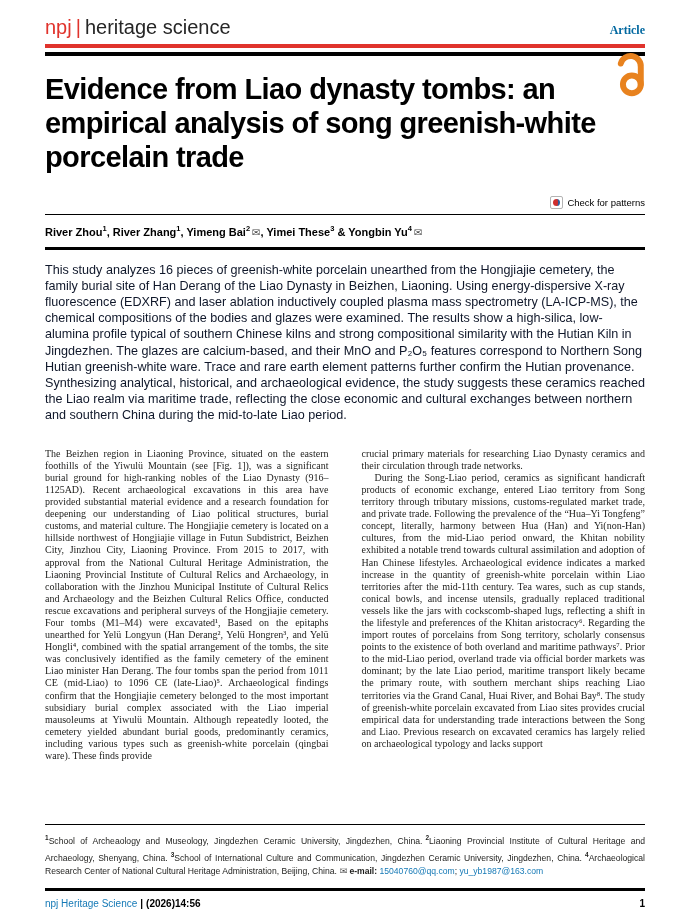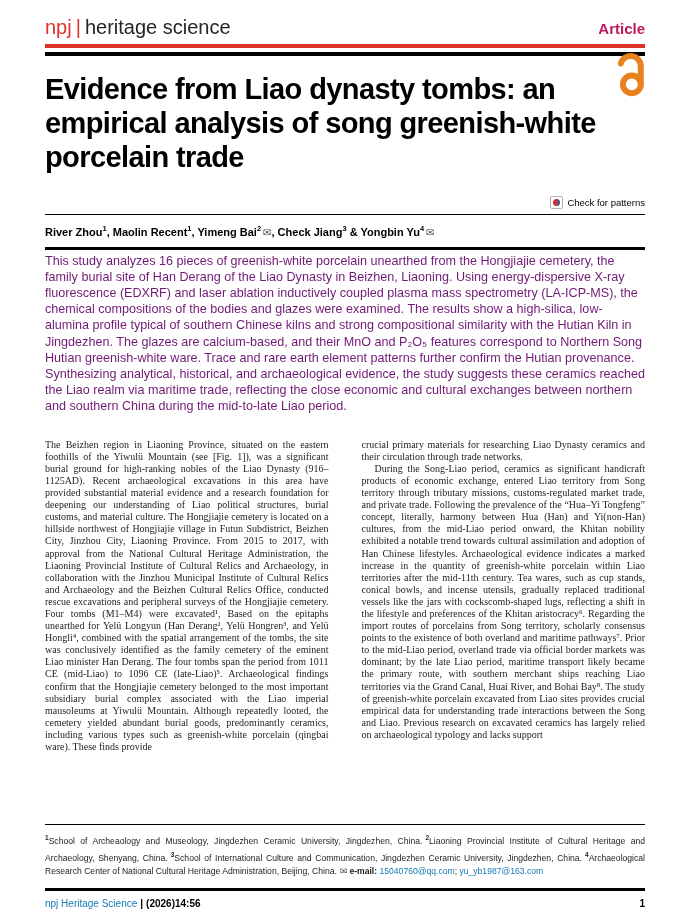--- a/index.html
+++ b/index.html
@@ -13,42 +13,42 @@
     overflow:hidden;
     box-sizing:border-box;
     padding:16px 43px 0 45px;
   }
   
   .jheader{display:flex;justify-content:space-between;align-items:baseline;}
   .jlogo{font-size:20px;letter-spacing:0;}
   .jlogo .npj{color:#e0332c;}
   .jlogo .pipe{color:#e0332c;font-weight:300;padding:0 4px;}
   .jlogo .jname{color:#262626;}
-  .atype{font-size:15px;font-weight:700;color:#be185d;}
+  .atype{font-size:12px;font-weight:700;color:#0369a1;font-family:Liberation Serif, serif;}
   .brand-rule{height:4px;background:#e0332c;margin-top:5px;border:none;}
   
   .oa-icon{position:absolute;right:40px;top:52px;width:34px;height:46px;}
   
   .doi-row{margin-top:56px;text-align:right;font-size:9.5px;}
   .doi-row a{color:#1579b6;text-decoration:none;}
   .title-rule{height:3.5px;background:#000;margin-top:4px;border:none;}
   
   .title{font-size:29px;line-height:34px;font-weight:700;letter-spacing:-0.6px;color:#000;margin-top:16px;max-width:620px;}
   
   .cfu-row{display:flex;justify-content:flex-end;align-items:center;margin-top:22px;font-size:9.5px;color:#000;}
   .cfu-icon{display:inline-block;width:11px;height:11px;border:1px solid #b3b3b3;border-radius:2px;margin-right:4px;position:relative;background:#fff;}
   .cfu-icon::after{content:"";position:absolute;left:2px;top:2px;width:7px;height:7px;border-radius:50%;background:#cf2e2e;border-right:2px solid #2c5f9e;box-sizing:border-box;}
   .thin-rule{height:1.5px;background:#000;margin-top:5px;border:none;}
   
   .authors{font-size:11px;font-weight:700;margin:9px 0 9px 0;color:#000;}
   .authors sup{font-size:7.5px;}
   .authors .env{font-size:10px;color:#444;margin-left:2px;font-weight:400;}
   .thick-rule{height:3px;background:#000;border:none;}
   
-  .abstract{font-size:12.6px;line-height:16.2px;margin-top:3px;color:#701a75;text-align:left;}
+  .abstract{font-size:12.6px;line-height:16.2px;margin-top:12px;color:#0f172a;text-align:left;}
   
   .columns{display:flex;gap:33px;margin-top:24px;
     font-family:"Liberation Serif","DejaVu Serif",serif;
     font-size:10px;line-height:12.1px;color:#1d1d1b;}
   .col{width:292px;text-align:justify;}
   .col p{margin:0;}
   .col p.indent{text-indent:13px;}
   
   .footnote-block{position:absolute;left:45px;right:43px;top:824px;}
   .fn-rule{height:1px;background:#000;border:none;}
@@ -88,21 +88,21 @@
   <div class="title-rule"></div>
 
   <h1 class="title">Evidence from Liao dynasty tombs: an empirical analysis of song greenish-white porcelain trade</h1>
 
   <div class="cfu-row">
     <span class="cfu-icon"></span>
     <span>Check for patterns</span>
   </div>
   <div class="thin-rule"></div>
 
-  <div class="authors"><span><span>River Zhou</span><sup>1</sup></span><span>, </span><span><span>Maolin Recent</span><sup>1</sup></span><span>, </span><span><span>Yimeng Bai</span><sup>2</sup><span class="env">✉</span></span><span>, </span><span><span>Check Jiang</span><sup>3</sup></span><span> &amp; </span><span><span>Yongbin Yu</span><sup>4</sup><span class="env">✉</span></span></div>
+  <div class="authors"><span><span>River Zhou</span><sup>1</sup></span><span>, </span><span><span>River Zhang</span><sup>1</sup></span><span>, </span><span><span>Yimeng Bai</span><sup>2</sup><span class="env">✉</span></span><span>, </span><span><span>Yimei These</span><sup>3</sup></span><span> &amp; </span><span><span>Yongbin Yu</span><sup>4</sup><span class="env">✉</span></span></div>
   <div class="thick-rule"></div>
 
   <p class="abstract">This study analyzes 16 pieces of greenish-white porcelain unearthed from the Hongjiajie cemetery, the family burial site of Han Derang of the Liao Dynasty in Beizhen, Liaoning. Using energy-dispersive X-ray fluorescence (EDXRF) and laser ablation inductively coupled plasma mass spectrometry (LA-ICP-MS), the chemical compositions of the bodies and glazes were examined. The results show a high-silica, low-alumina profile typical of southern Chinese kilns and strong compositional similarity with the Hutian Kiln in Jingdezhen. The glazes are calcium-based, and their MnO and P₂O₅ features correspond to Northern Song Hutian greenish-white ware. Trace and rare earth element patterns further confirm the Hutian provenance. Synthesizing analytical, historical, and archaeological evidence, the study suggests these ceramics reached the Liao realm via maritime trade, reflecting the close economic and cultural exchanges between northern and southern China during the mid-to-late Liao period.</p>
 
   <div class="columns">
     <div class="col">
       <p>The Beizhen region in Liaoning Province, situated on the eastern foothills of the Yiwulü Mountain (see [Fig. 1]), was a significant burial ground for high-ranking nobles of the Liao Dynasty (916–1125AD). Recent archaeological excavations in this area have provided substantial material evidence and a research foundation for deepening our understanding of Liao political structures, burial customs, and material culture. The Hongjiajie cemetery is located on a hillside northwest of Hongjiajie village in Futun Subdistrict, Beizhen City, Jinzhou City, Liaoning Province. From 2015 to 2017, with approval from the National Cultural Heritage Administration, the Liaoning Provincial Institute of Cultural Relics and Archaeology, in collaboration with the Jinzhou Municipal Institute of Cultural Relics and Archaeology and the Beizhen Cultural Relics Office, conducted rescue excavations and peripheral surveys of the Hongjiajie cemetery. Four tombs (M1–M4) were excavated¹, Based on the epitaphs unearthed for Yelü Longyun (Han Derang², Yelü Hongren³, and Yelü Hongli⁴, combined with the spatial arrangement of the tombs, the site was conclusively identified as the family cemetery of the eminent Liao minister Han Derang. The four tombs span the period from 1011 CE (mid-Liao) to 1096 CE (late-Liao)⁵. Archaeological findings confirm that the Hongjiajie cemetery belonged to the most important subsidiary burial complex associated with the Liao imperial mausoleums at Yiwulü Mountain. Although repeatedly looted, the cemetery yielded abundant burial goods, predominantly ceramics, including various types such as greenish-white porcelain (qingbai ware). These finds provide</p>
     </div>
     <div class="col">
       <p>crucial primary materials for researching Liao Dynasty ceramics and their circulation through trade networks.</p>

